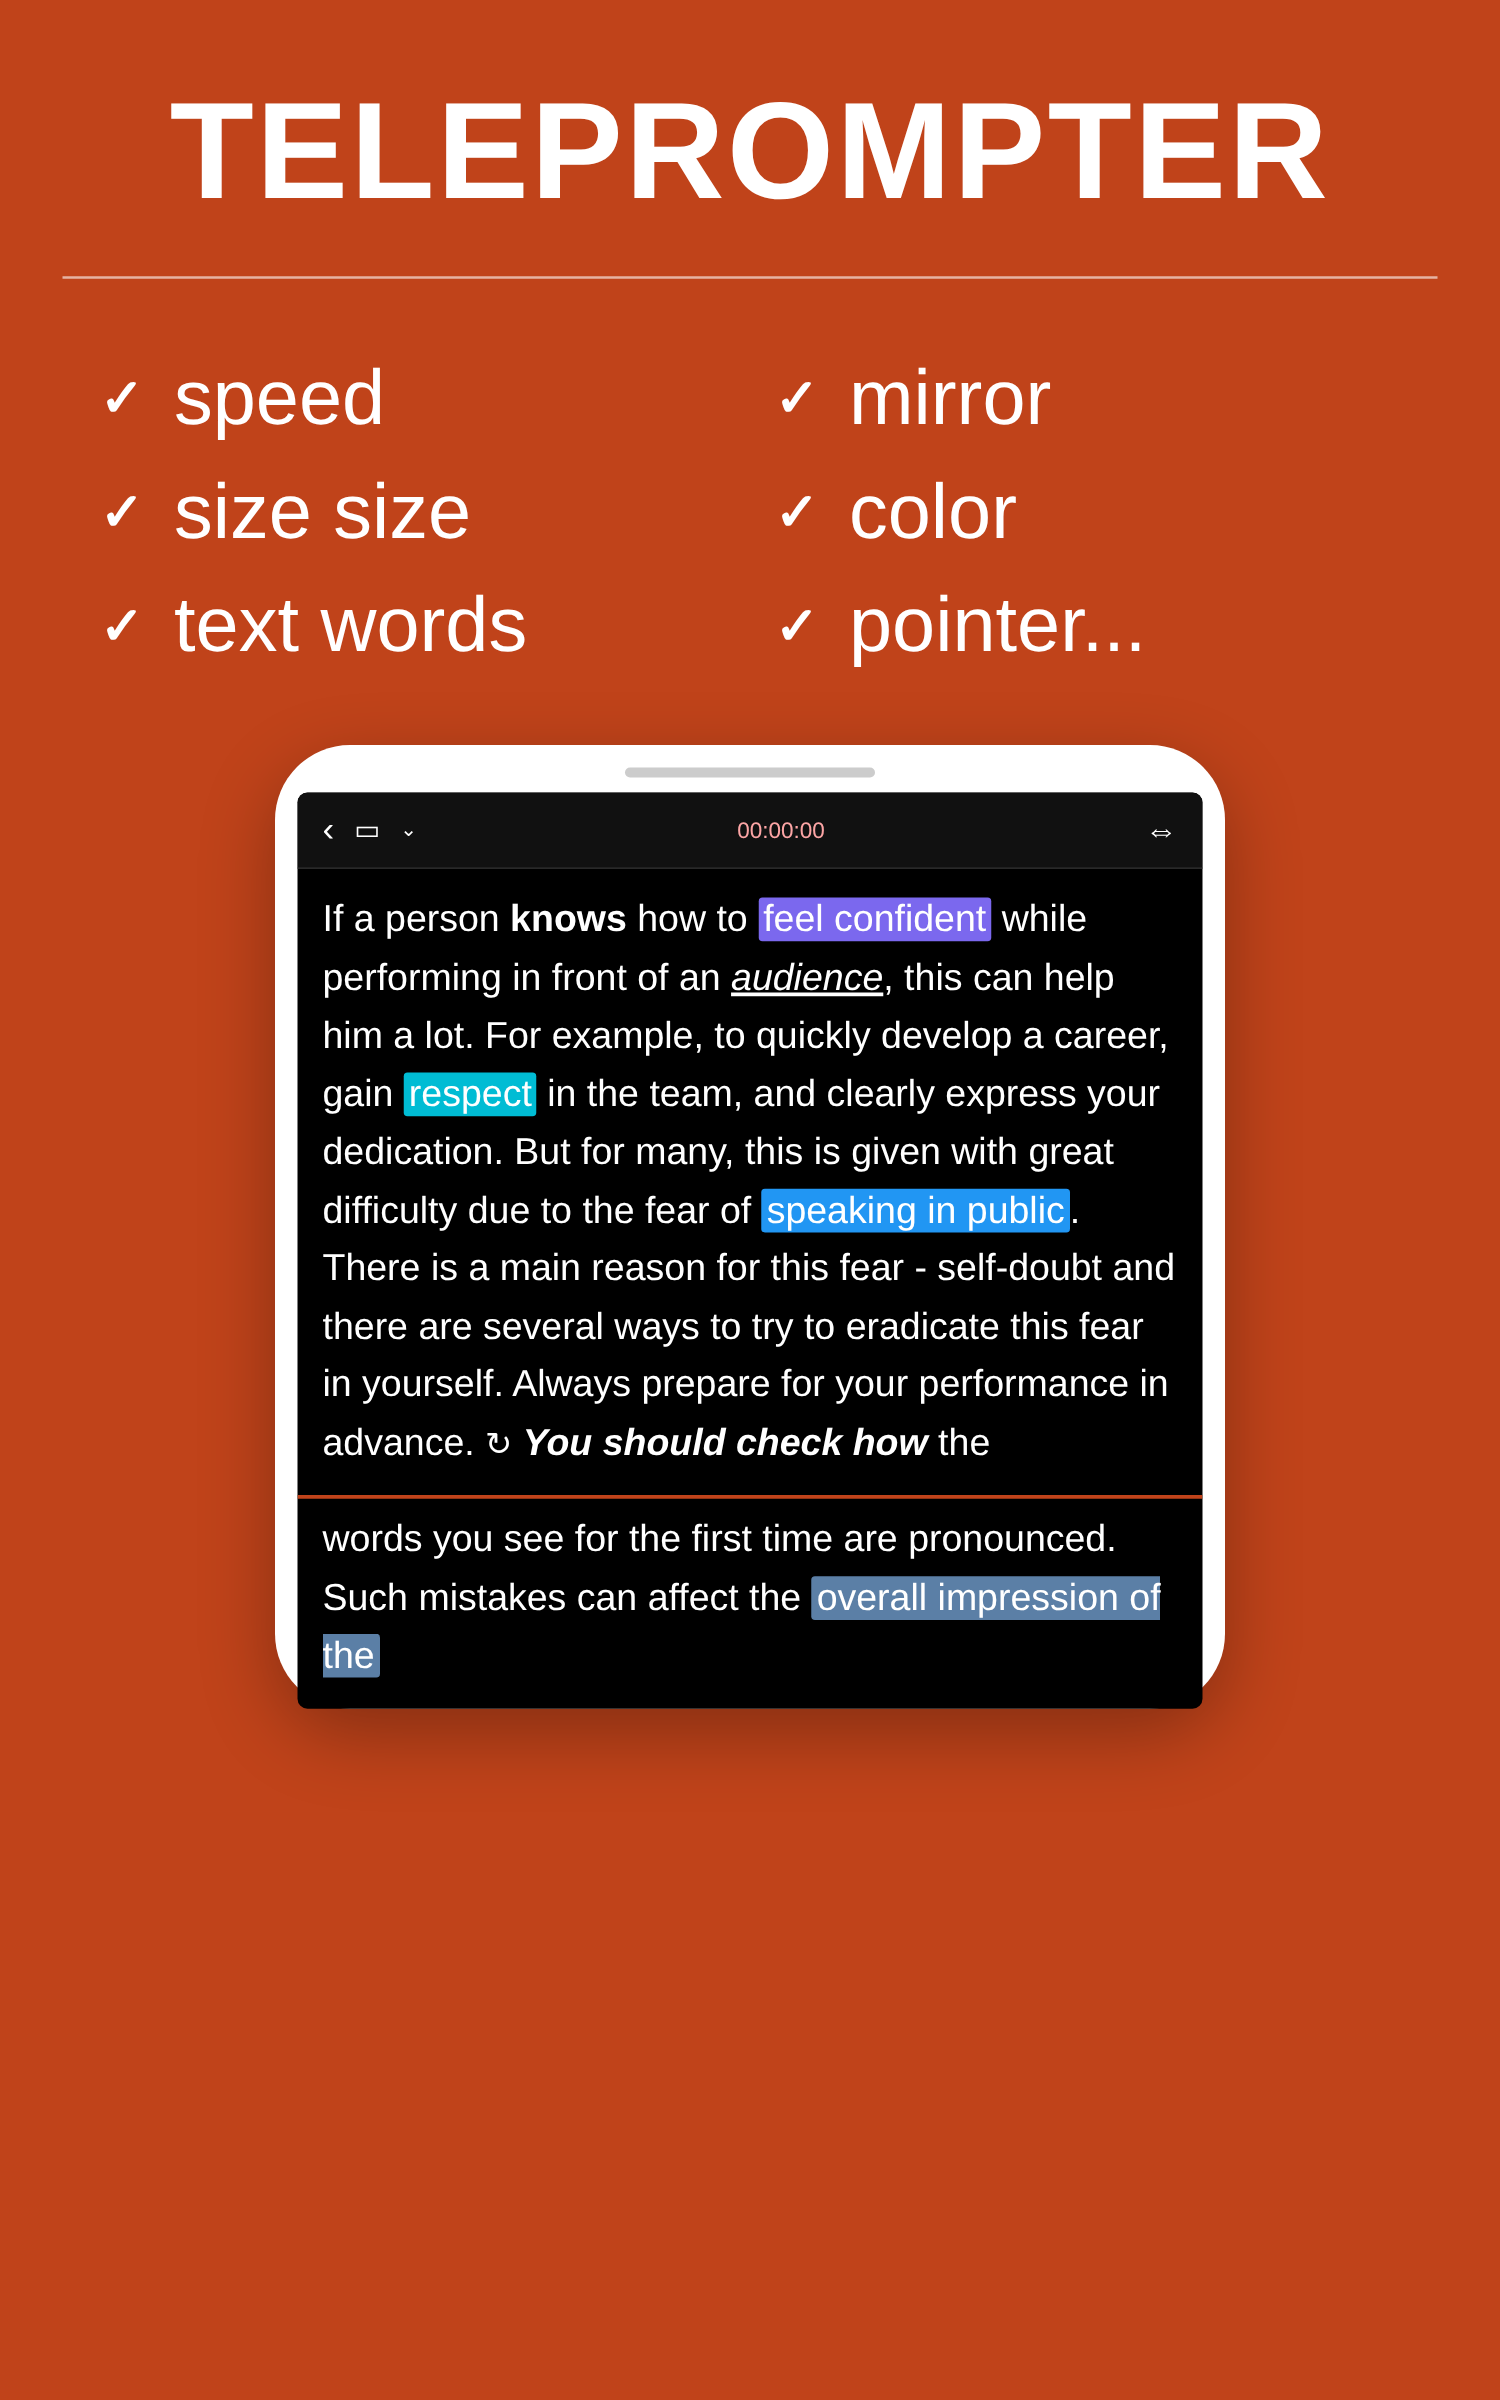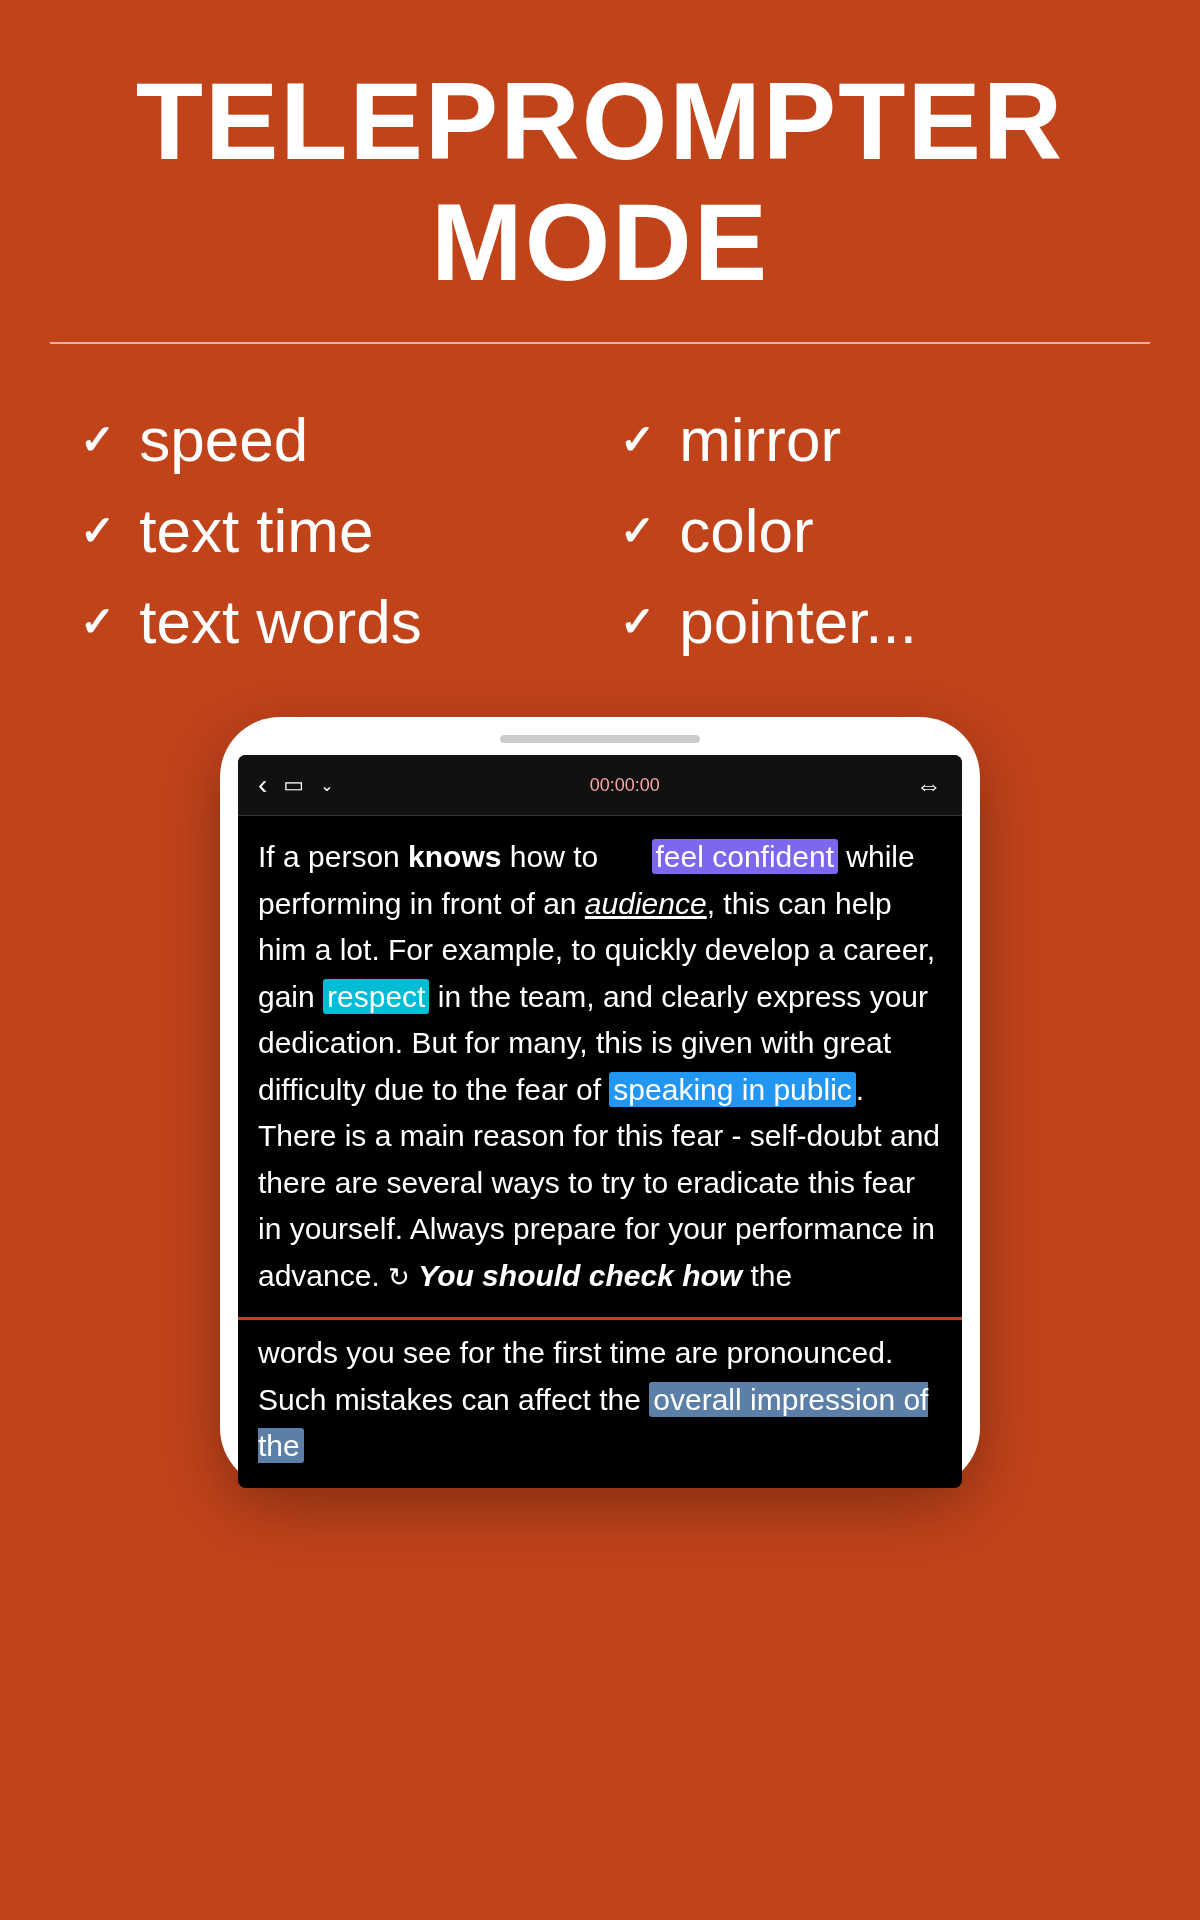--- a/index.html
+++ b/index.html
@@ -128,21 +128,20 @@
       color: white;
       font-size: 30px;
       line-height: 1.55;
     }
 
     .highlight-purple {
       background: #7B68EE;
       color: white;
       padding: 1px 4px;
       border-radius: 3px;
-      margin-left: 45px;
     }
 
     .highlight-cyan {
       background: #00BCD4;
       color: white;
       padding: 1px 4px;
       border-radius: 3px;
     }
 
     .highlight-blue {
@@ -192,40 +191,39 @@
       transform: scaleX(-1);
       display: inline;
     }
   </style>
 </head>
 <body>
 
 <div class="header">
   <h1>
     <span>TELEPROMPTER</span><br>
-    <span>MODE</span>
   </h1>
 </div>
 
 <hr class="divider">
 
 <div class="features">
 
   <div class="feature-item">
     <span class="check-icon">✓</span>
     <span class="feature-label">speed</span>
   </div>
   <div class="feature-item">
     <span class="check-icon">✓</span>
     <span class="feature-label">mirror</span>
   </div>
 
   <div class="feature-item">
     <span class="check-icon">✓</span>
-    <span class="feature-label">text time</span>
+    <span class="feature-label">size size</span>
   </div>
   <div class="feature-item">
     <span class="check-icon">✓</span>
     <span class="feature-label">color</span>
   </div>
 
   <div class="feature-item">
     <span class="check-icon">✓</span>
     <span class="feature-label">text words</span>
   </div>

